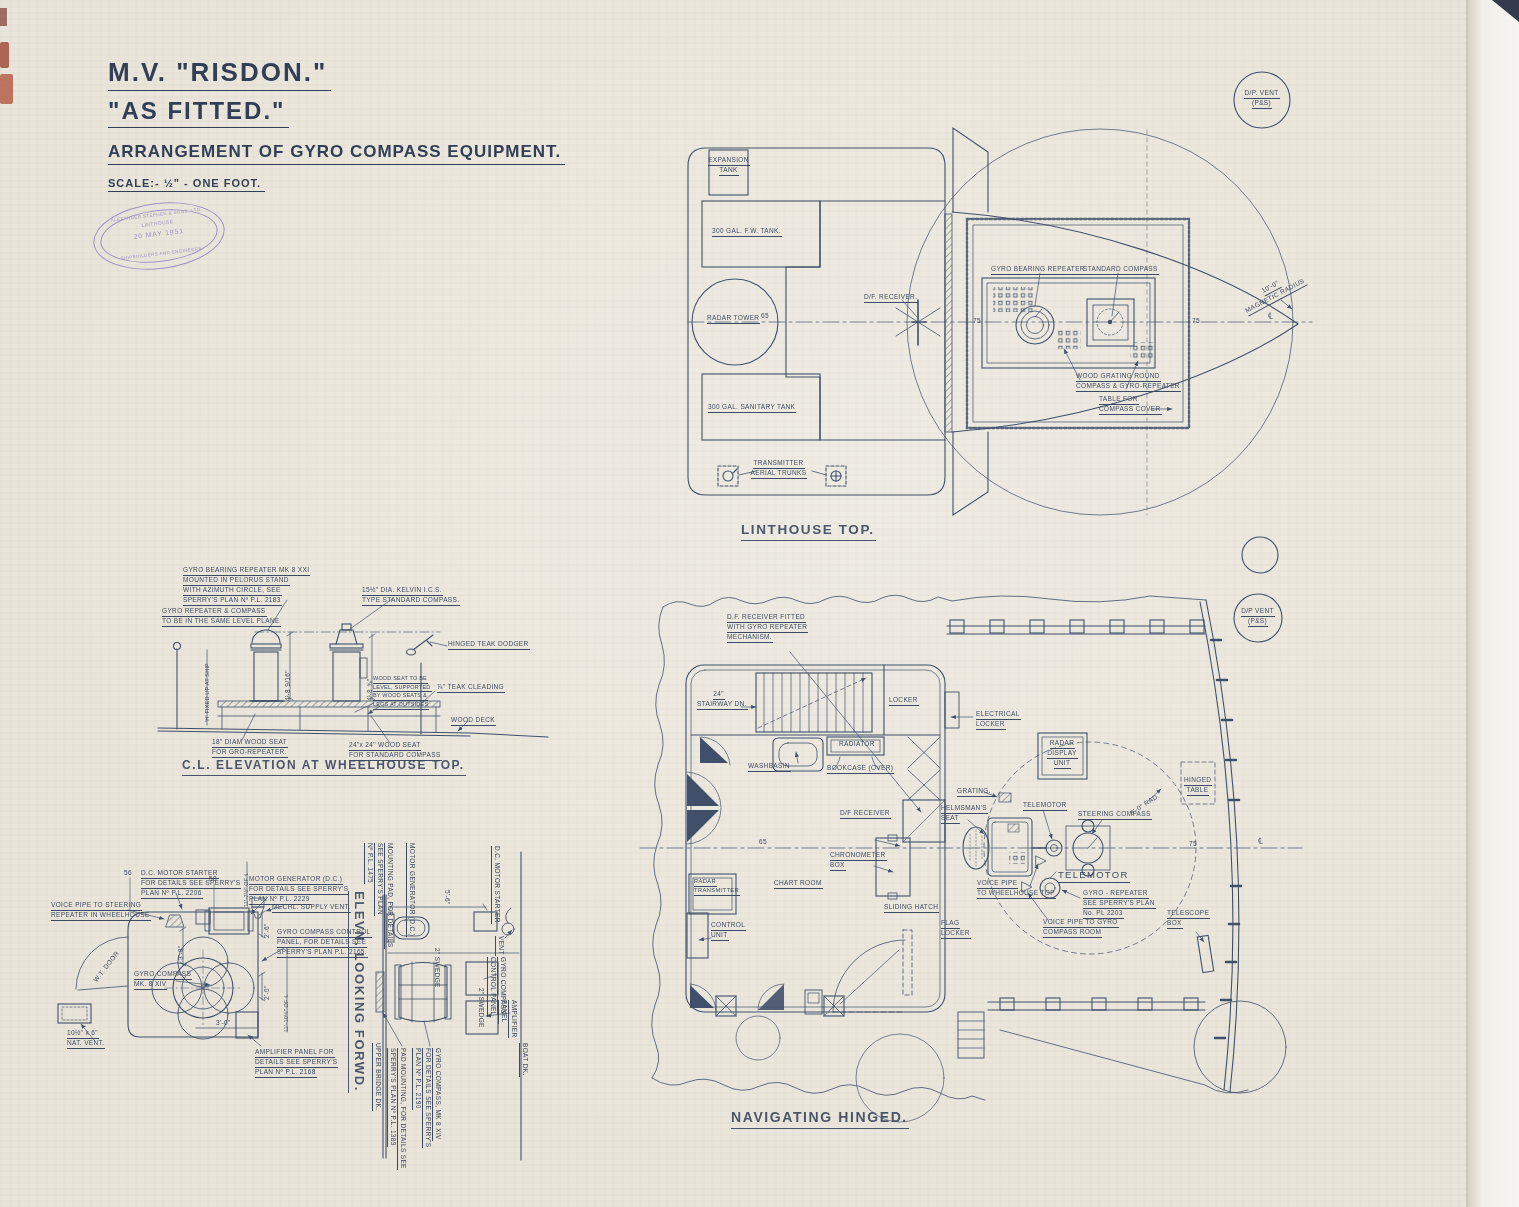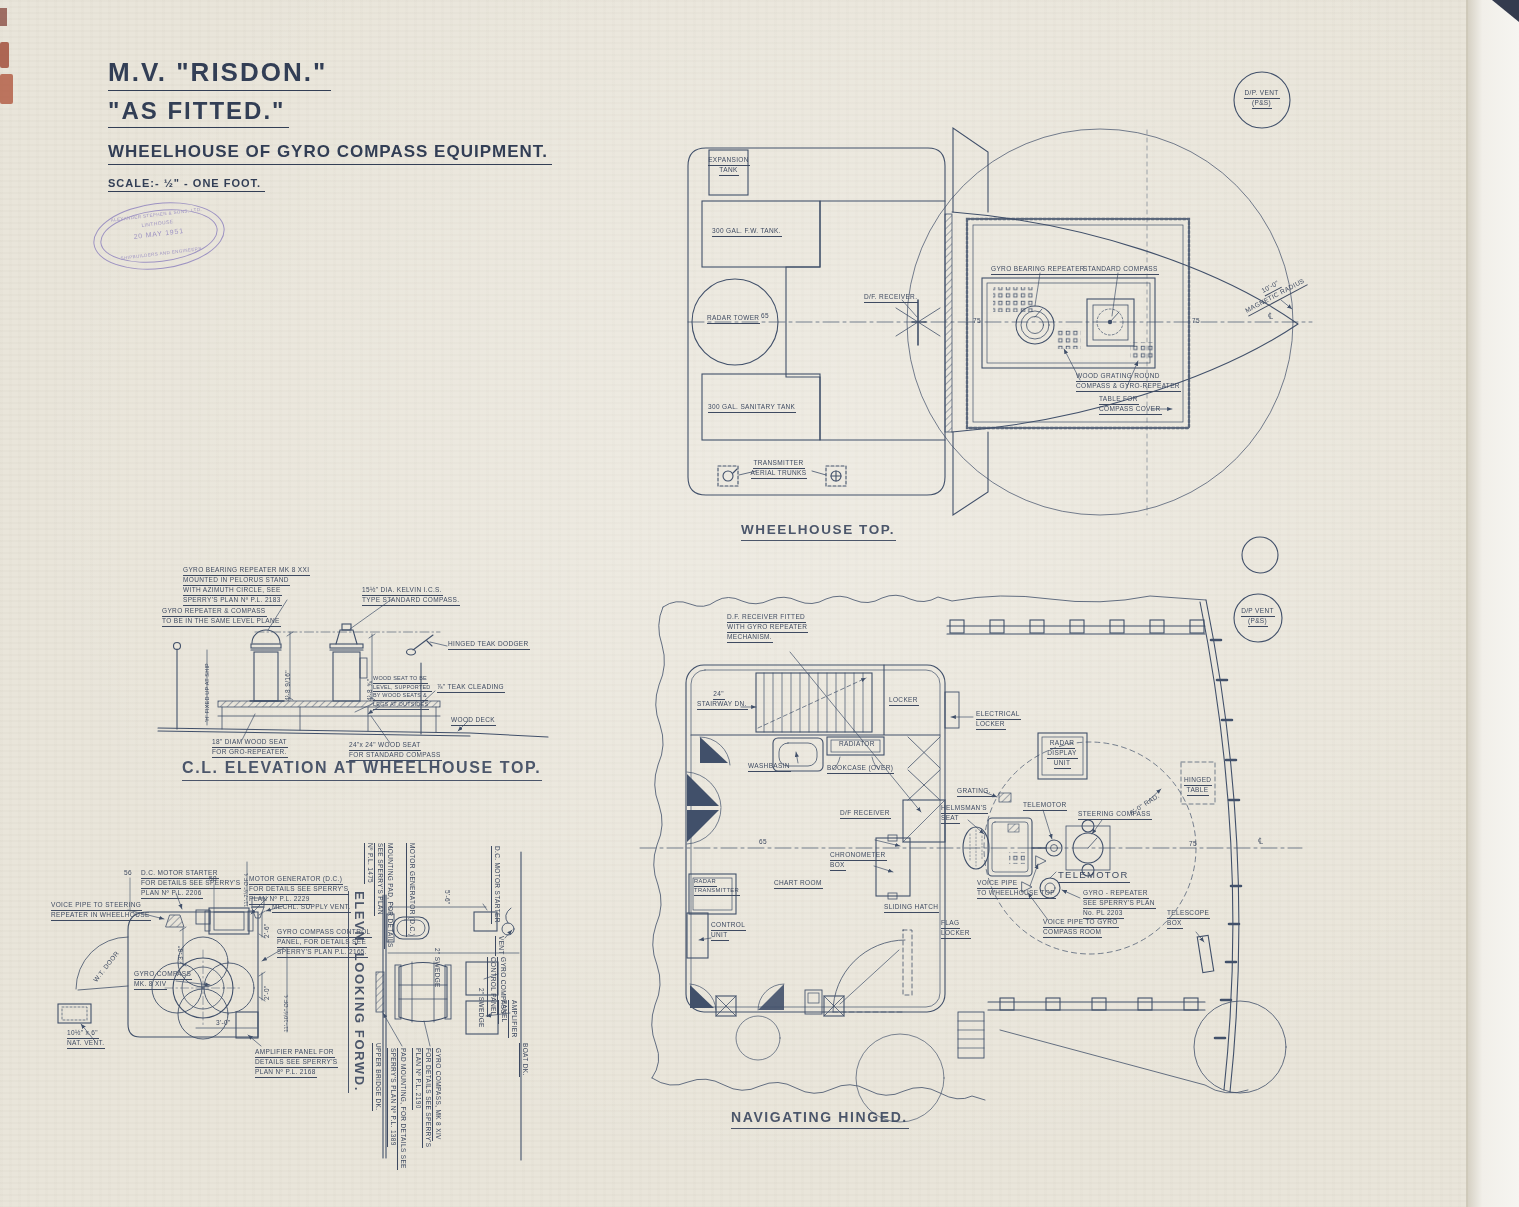--- a/index.html
+++ b/index.html
@@ -318,21 +318,21 @@
 </g>
 </svg>
 
 <div class="tb" style="left:108px;top:57px;font-size:26px;letter-spacing:2px;">
       <div>M.V. "RISDON."</div>
     </div>
 <div class="tb" style="left:108px;top:97px;font-size:24px;letter-spacing:2px;">
       <div>"AS FITTED."</div>
     </div>
 <div class="tb" style="left:108px;top:142px;font-size:17px;letter-spacing:1px;">
-      <div>WHEELHOUSE OF GYRO COMPASS EQUIPMENT.</div>
+      <div>ARRANGEMENT OF GYRO COMPASS EQUIPMENT.</div>
     </div>
 <div class="tb" style="left:108px;top:177px;font-size:11px;letter-spacing:1px;">
       <div>SCALE:- ½" - ONE FOOT.</div>
     </div>
 
 <div class="stamp">
   <div class="ov o1"></div>
   <div class="ov o2"></div>
   <div class="st" style="top:9px;font-size:4.5px;">ALEXANDER STEPHEN &amp; SONS, LTD.</div>
   <div class="st" style="top:17px;">LINTHOUSE</div>
@@ -388,21 +388,21 @@
     </div>
 <div class="lbl c" style="left:1240px;top:282px;transform:rotate(-28deg);">
       <div>10'-0"</div>
       <div>MAGNETIC RADIUS</div>
     </div>
 <div class="lbl c" style="left:1240px;top:89px;width:44px;">
       <div>D/P. VENT</div>
       <div>(P&amp;S)</div>
     </div>
 <div class="lbl big" style="left:741px;top:521px;">
-      <div>WHEELHOUSE TOP.</div>
+      <div>LINTHOUSE TOP.</div>
     </div>
 
 <div class="lbl" style="left:183px;top:566px;">
       <div>GYRO BEARING REPEATER MK 8 XXI</div>
       <div>MOUNTED IN PELORUS STAND</div>
       <div>WITH AZIMUTH CIRCLE, SEE</div>
       <div>SPERRY'S PLAN Nº P.L. 2183</div>
     </div>
 <div class="lbl" style="left:362px;top:586px;">
       <div>15½" DIA. KELVIN I.C.S.</div>
@@ -437,21 +437,21 @@
     </div>
 <div class="lbl nu rm90" style="left:284px;top:701px;">
       <div>4'-8 9/16"</div>
     </div>
 <div class="lbl nu rm90" style="left:366px;top:701px;">
       <div>4'-8 ⅝"</div>
     </div>
 <div class="lbl nu sm rm90" style="left:204px;top:722px;">
       <div>'H' FIXED UP AT SHIP</div>
     </div>
-<div class="lbl big" style="left:182px;top:758px;font-size:16px;">
+<div class="lbl big" style="left:182px;top:758px;font-size:12px;">
       <div>C.L. ELEVATION AT WHEELHOUSE TOP.</div>
     </div>
 
 <div class="lbl nu" style="left:124px;top:869px;">
       <div>56</div>
     </div>
 <div class="lbl nu" style="left:209px;top:875px;">
       <div>58</div>
     </div>
 <div class="lbl" style="left:141px;top:869px;">

